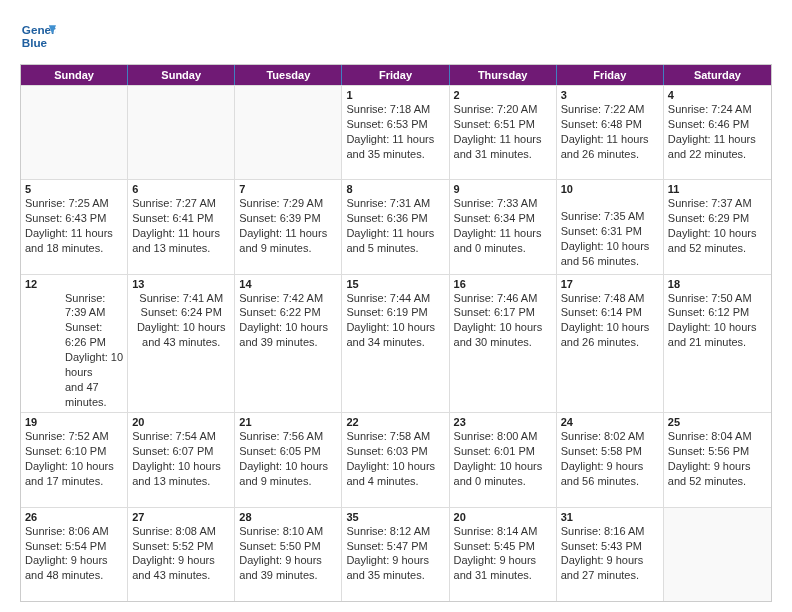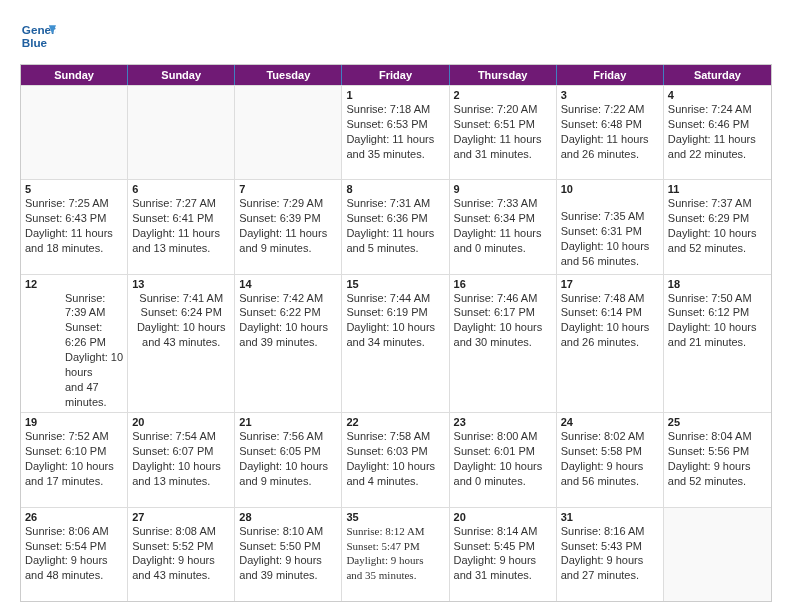--- a/index.html
+++ b/index.html
@@ -332,21 +332,21 @@
           </div>
           <div class="cal-cell">
             <div class="day-num">28</div>
             <div class="cell-text" style="white-space: pre-line;">Sunrise: 8:10 AM
 Sunset: 5:50 PM
 Daylight: 9 hours
 and 39 minutes.</div>
           </div>
           <div class="cal-cell">
             <div class="day-num">35</div>
-            <div class="cell-text" style="white-space: pre-line; font-family: Liberation Serif, serif;">Sunrise: 8:12 AM
+            <div class="cell-text" style="white-space: pre-line;">Sunrise: 8:12 AM
 Sunset: 5:47 PM
 Daylight: 9 hours
 and 35 minutes.</div>
           </div>
           <div class="cal-cell">
             <div class="day-num">20</div>
             <div class="cell-text" style="white-space: pre-line;">Sunrise: 8:14 AM
 Sunset: 5:45 PM
 Daylight: 9 hours
 and 31 minutes.</div>

